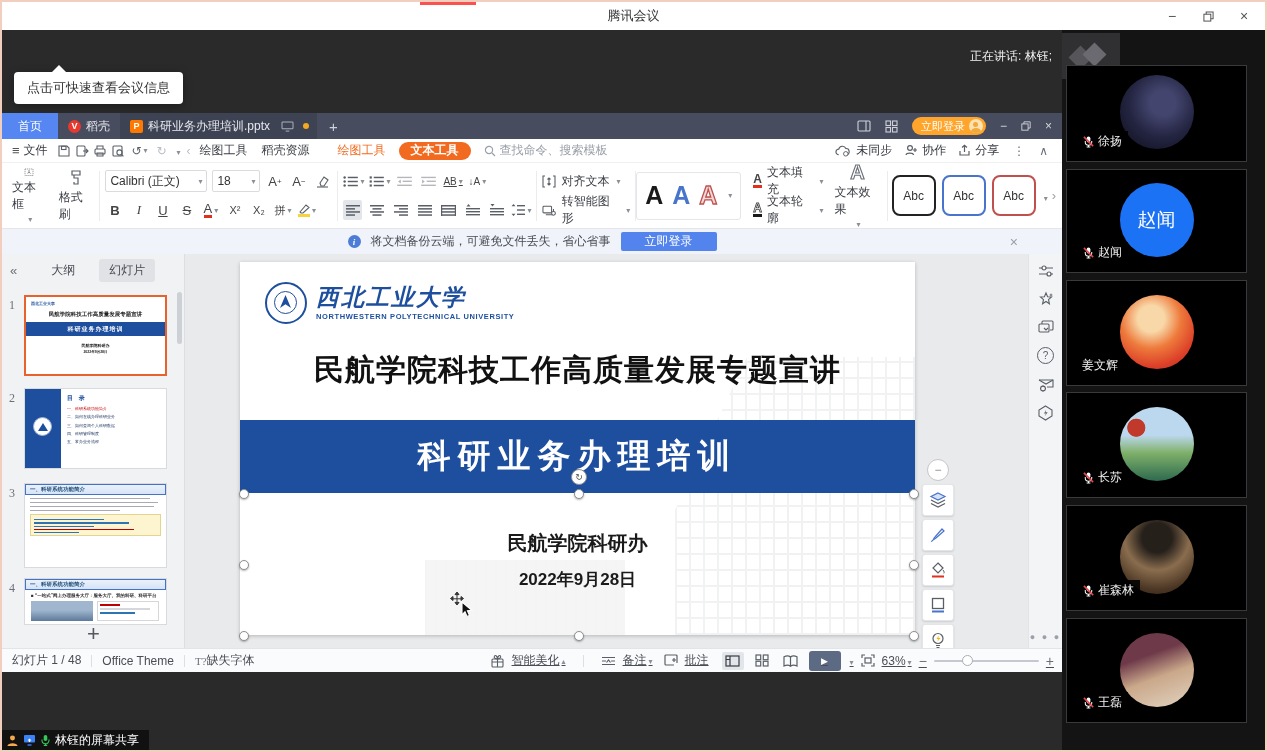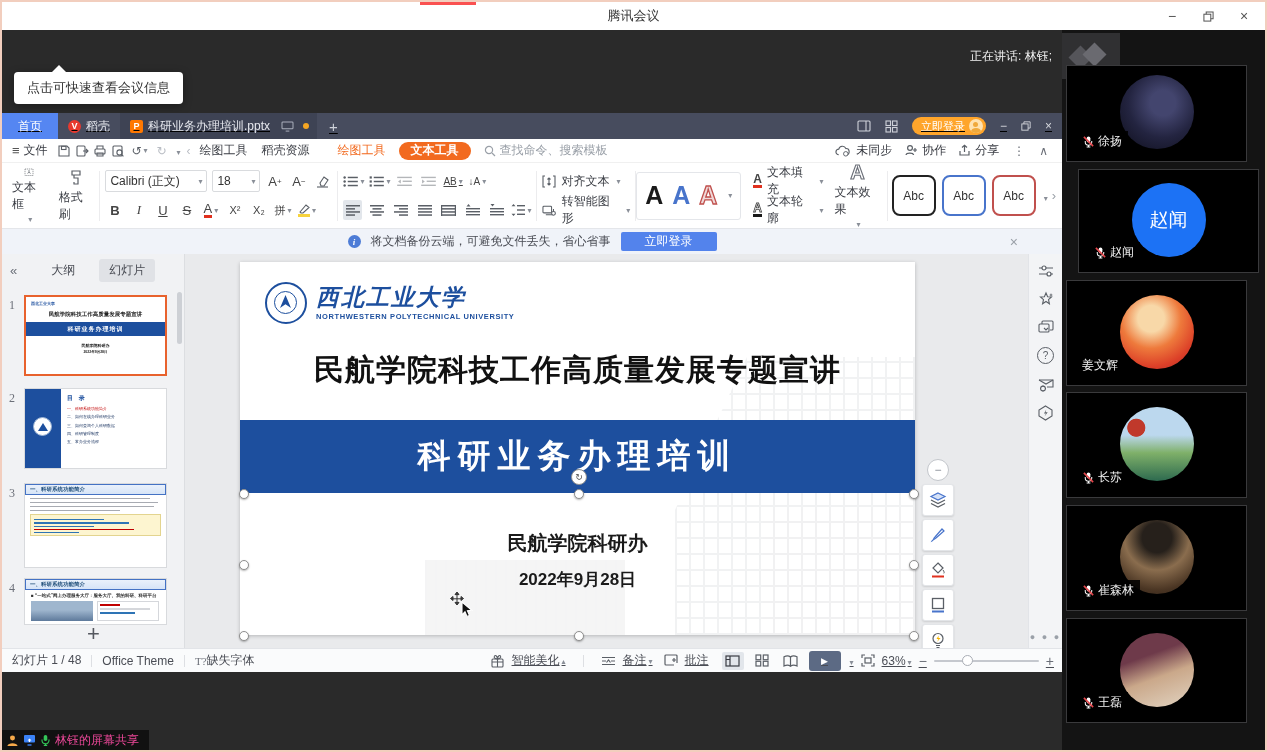--- a/index.html
+++ b/index.html
@@ -15,21 +15,21 @@
   
   .main{position:absolute;left:0;top:28px;right:0;bottom:0;display:flex;}
   .share-area{position:relative;width:1060px;background:#2A2A2A;flex:none;}
   .peoplebar{position:relative;flex:1;background:#141414;overflow:hidden;}
   .speaking{position:absolute;top:18px;right:10px;font-size:12px;color:#F2F2F2;}
   .tooltip{position:absolute;left:12px;top:42px;background:#fff;border-radius:4px;padding:7px 13px;font-size:13px;color:#333;box-shadow:0 2px 8px rgba(0,0,0,.35);}
   .tooltip::before{content:"";position:absolute;top:-7px;left:38px;border:7px solid transparent;border-bottom-color:#fff;border-top:none;}
   
   .wps{position:absolute;left:0;top:83px;width:1060px;height:559px;background:#fff;}
   
-  .tabbar{position:absolute;left:0;top:0;width:100%;height:26px;background:#474C5E;display:flex;align-items:stretch;text-decoration:underline;}
+  .tabbar{position:absolute;left:0;top:0;width:100%;height:26px;background:#474C5E;display:flex;align-items:stretch;}
   .tab{display:flex;align-items:center;gap:5px;padding:0 10px;font-size:12px;color:#E6E8EE;}
   .tab-home{background:#5586F2;color:#fff;padding:0 16px;}
   .tab-docer{background:#474C5E;}
   .tab-doc{background:#3E4354;padding-right:8px;}
   .docer-ic{width:13px;height:13px;border-radius:50%;background:#E8392F;color:#fff;font-size:9px;font-weight:bold;display:flex;align-items:center;justify-content:center;}
   .pptx-ic{width:13px;height:13px;border-radius:2px;background:#FF7800;color:#fff;font-size:9px;font-weight:bold;display:flex;align-items:center;justify-content:center;}
   .unsaved-dot{width:6px;height:6px;border-radius:50%;background:#F5A623;margin-left:4px;}
   .tab-add{display:flex;align-items:center;padding:0 12px;color:#CFD2DA;font-size:15px;}
   .tabbar-right{margin-left:auto;display:flex;align-items:center;gap:14px;padding-right:10px;color:#D5D7DD;}
   .login-pill{display:flex;align-items:center;gap:4px;background:#FFA52B;border-radius:10px;height:18px;padding:0 3px 0 9px;}
@@ -147,21 +147,21 @@
   .st-left{display:flex;align-items:center;padding-left:10px;}
   .st-right{margin-left:auto;display:flex;align-items:center;gap:7px;padding-right:8px;text-decoration:underline;}
   .tq{font-size:11px;color:#6B6F78;font-family:"Liberation Serif",serif;}
   .play-btn{width:32px;height:20px;border-radius:3px;background:#5C6A84;color:#fff;font-size:9px;display:flex;align-items:center;justify-content:center;}
   .view-ic{width:22px;height:18px;display:flex;align-items:center;justify-content:center;border-radius:2px;}
   .view-ic.sel{background:#E2E6EB;}
   .zoom-track{position:relative;width:105px;height:2px;background:#C5C8CE;border-radius:1px;}
   .zoom-knob{position:absolute;left:28px;top:-5px;width:11px;height:11px;border-radius:50%;background:#fff;border:1px solid #A9ADB5;box-sizing:border-box;}
   .zpm{font-size:14px;color:#6B6F78;}
   
-  .share-banner{position:absolute;left:0;top:700px;height:20px;background:#111;display:flex;align-items:center;gap:4px;padding:0 10px 0 4px;color:#ec4899;font-size:12px;}
+  .share-banner{position:absolute;left:0;top:700px;height:20px;background:#111;display:flex;align-items:center;gap:4px;padding:0 10px 0 4px;color:#ffffff;font-size:12px;}
   
   .tm-logo{position:absolute;left:0;top:3px;width:58px;height:46px;background:#303032;overflow:hidden;}
   .tm-d{position:absolute;width:17px;height:17px;transform:rotate(45deg);}
   .tile{position:absolute;left:4px;width:181px;background:#000000;border:1px solid #3A3A3C;box-sizing:border-box;}
   .avatar{position:absolute;left:50%;transform:translateX(-50%);border-radius:50%;width:74px;height:74px;}
   .av-0{background:radial-gradient(circle at 58% 38%,#43456E 0 20%,#232440 55%,#0D0D1A 100%);}
   .av-zhao{background:#1C72F5;display:flex;align-items:center;justify-content:center;color:#fff;font-size:19px;}
   .av-2{background:radial-gradient(circle at 42% 32%,#F8D8A8 0 20%,#EE7A3C 45%,#DC4028 72%,#A8242A 100%);}
   .av-3{background:radial-gradient(circle at 22% 28%,#C0392B 0 11%,transparent 12%),linear-gradient(180deg,#BCD8EE 0 38%,#7FB069 62%,#2D6A4F 100%);}
   .av-4{background:radial-gradient(circle at 50% 24%,#26201B 0 22%,#8A6D4E 48%,#4A3523 78%,#2B2018 100%);}
@@ -917,21 +917,21 @@
                 <rect x="5" y="1.5" width="4" height="6.5" rx="2" fill="#fff"></rect>
                 <path d="M3.5 6.5v1a3.5 3.5 0 0 0 7 0v-1" stroke="#fff" fill="none" stroke-width="1.1"></path>
                 <path d="M7 11v2M5 13h4" stroke="#fff" stroke-width="1.1"></path>
                 <path d="M2 2l10 10" stroke="#E5484D" stroke-width="1.7"></path>
               </svg>
             </span>
           <span>徐扬</span>
         </div>
       </div>
 
-      <div class="tile" style="top:139px;height:104px;margin-left:12px;">
+      <div class="tile" style="top:139px;height:104px;">
         <div class="avatar av-zhao" style="top:13px;">
             <span>赵闻</span>
           </div>
         <div class="plabel">
           <span>
               <svg width="13" height="13" viewBox="0 0 14 14">
                 <rect x="5" y="1.5" width="4" height="6.5" rx="2" fill="#fff"></rect>
                 <path d="M3.5 6.5v1a3.5 3.5 0 0 0 7 0v-1" stroke="#fff" fill="none" stroke-width="1.1"></path>
                 <path d="M7 11v2M5 13h4" stroke="#fff" stroke-width="1.1"></path>
                 <path d="M2 2l10 10" stroke="#E5484D" stroke-width="1.7"></path>

